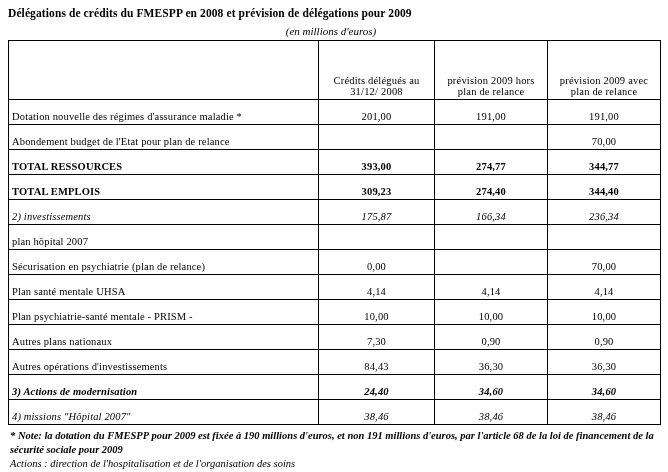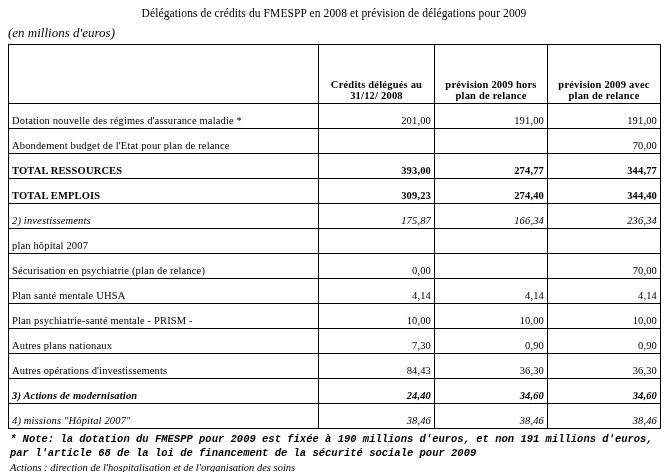--- a/index.html
+++ b/index.html
@@ -15,32 +15,32 @@
     overflow: hidden;
   }
   .page {
     width: 668px;
     height: 472px;
     position: relative;
     box-sizing: border-box;
     padding: 0 8px;
   }
   .doc-title {
-    text-align: center;
-    font-weight: normal;
+    text-align: left;
+    font-weight: bold;
     font-size: 11.5px;
     font-family: "Liberation Serif", serif;
     padding-top: 7px;
     padding-bottom: 6px;
     letter-spacing: 0.1px;
   }
   .unit-line {
-    text-align: left;
+    text-align: center;
     font-style: italic;
-    font-size: 13px;
+    font-size: 11px;
     padding-right: 6px;
     padding-bottom: 3px;
   }
   table.main {
     border-collapse: collapse;
     width: 652px;
     table-layout: fixed;
     border: 1.3px solid #000;
   }
   table.main td, table.main th {
@@ -51,51 +51,50 @@
     padding: 1px 3px;
     line-height: 1.12;
   }
   col.c0 { width: 310px; }
   col.c1 { width: 116px; }
   col.c2 { width: 113px; }
   col.c3 { width: 113px; }
 
   thead th {
     text-align: center;
-    font-weight: bold;
+    font-weight: normal;
     vertical-align: middle;
     font-size: 10.8px;
     letter-spacing: 0.2px;
     height: 56px;
     padding: 2px 4px;
   }
   thead th.blank { border-top: none; border-left: none; }
 
   td.label {
     text-align: left;
     white-space: nowrap;
     overflow: hidden;
     letter-spacing: 0.15px;
   }
   td.num {
-    text-align: right;
+    text-align: center;
     padding-right: 5px;
     letter-spacing: 0.15px;
   }
   tr.row { height: 25px; }
   .bold { font-weight: bold; }
   .italic { font-style: italic; }
   .note {
     font-size: 10.5px;
     font-style: italic;
     font-weight: bold;
     line-height: 1.3;
     padding-top: 4px;
     padding-left: 2px;
-    font-family: Liberation Mono, monospace;
   }
   .source {
     font-size: 10.5px;
     font-style: italic;
     padding-top: 2px;
     padding-left: 2px;
   }
 </style>
 </head>
 <body>

